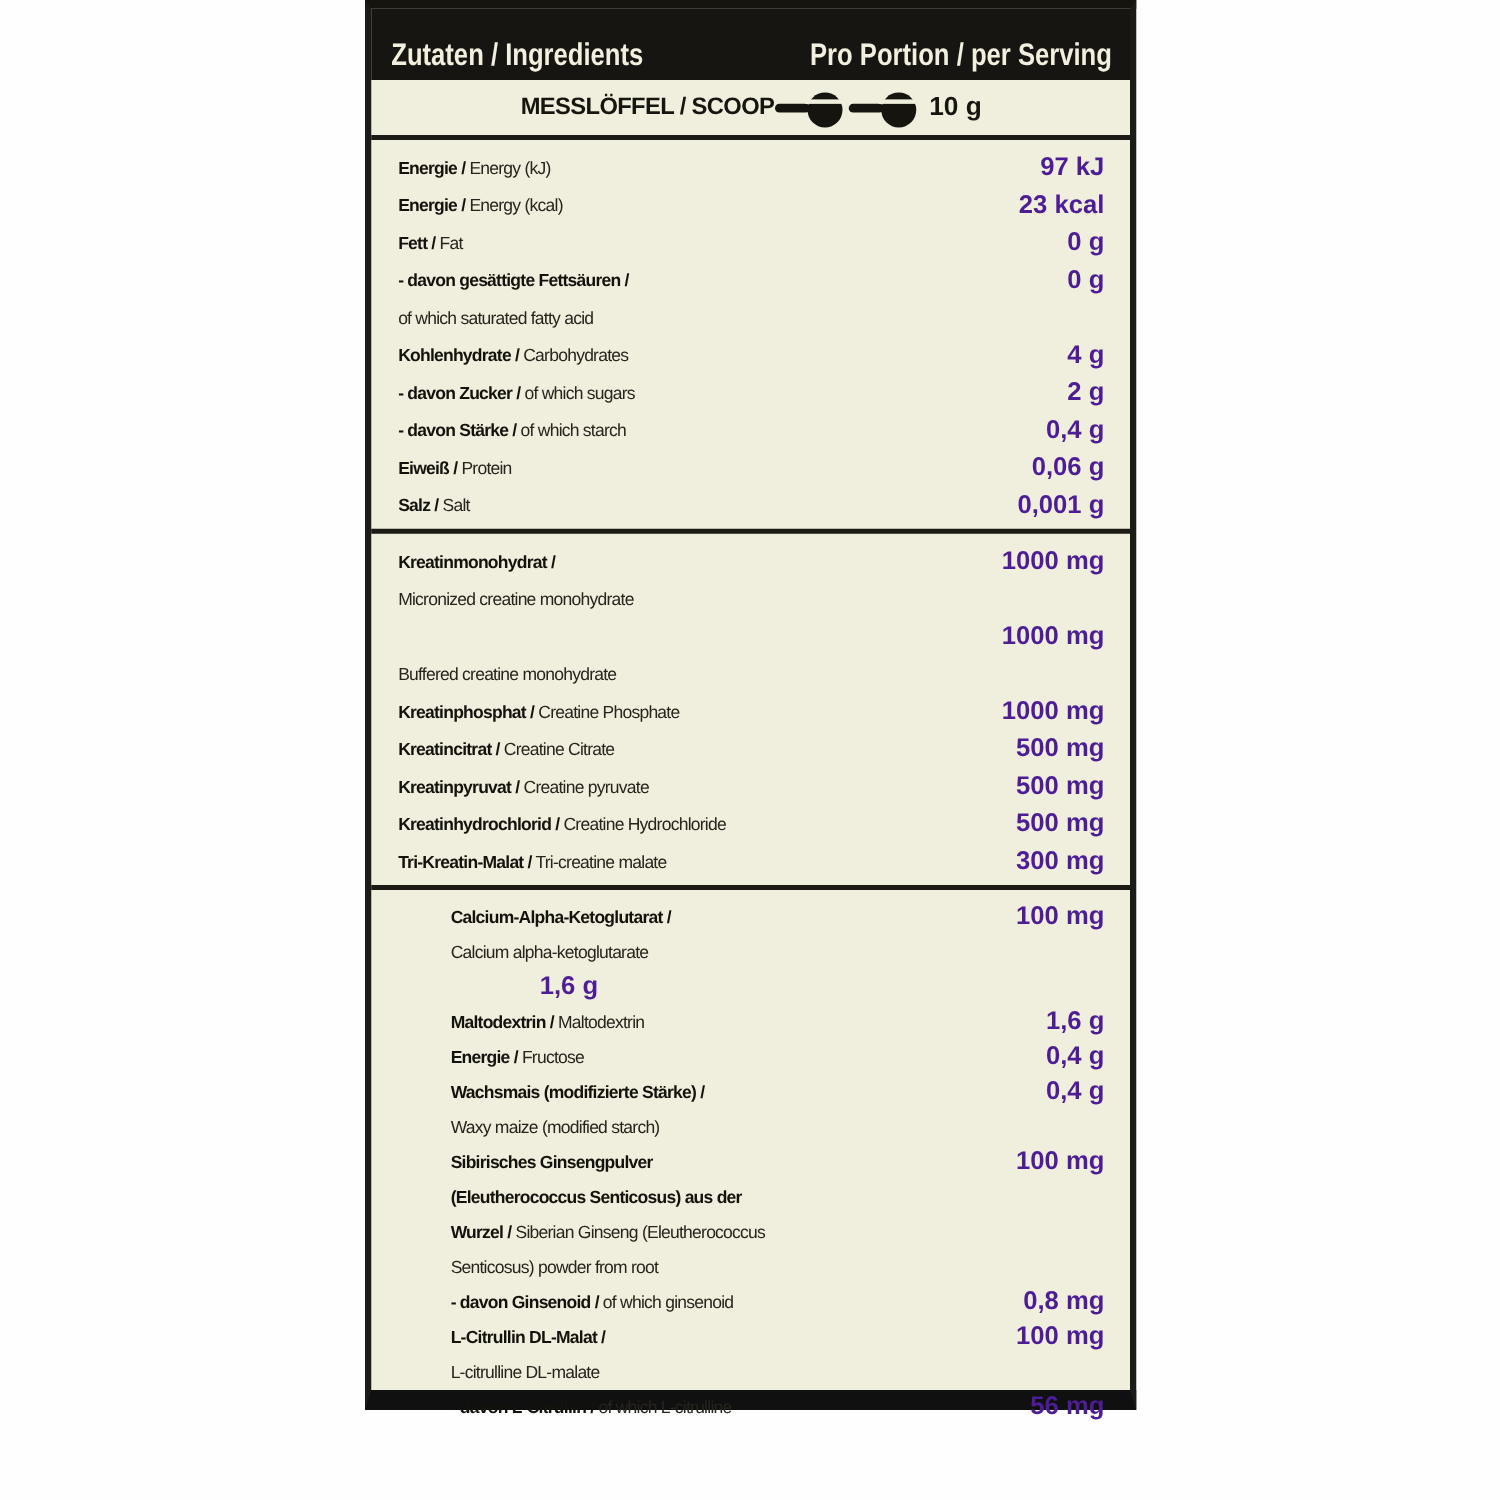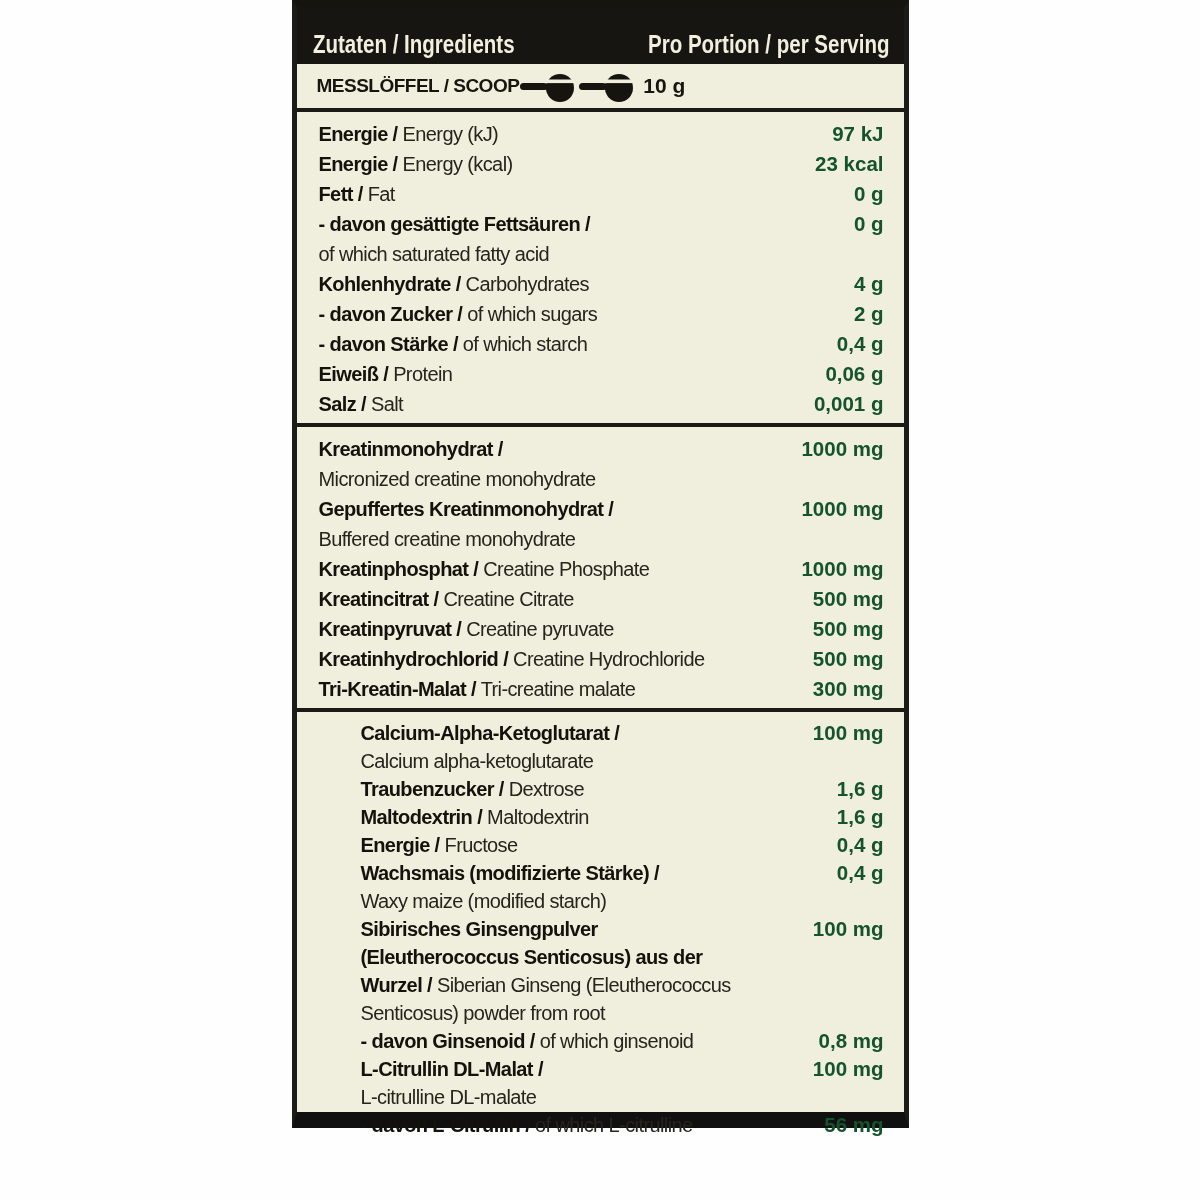--- a/index.html
+++ b/index.html
@@ -33,47 +33,47 @@
   .bar{
     background:#161511;color:#f2efdf;
     height:40px;flex:0 0 40px;
     display:flex;align-items:center;justify-content:space-between;
     padding:17px 14px 0 16px;
     font-weight:bold;font-size:25px;
   }
   .bar .l{transform:scaleX(0.82);transform-origin:left center;white-space:nowrap;}
   .bar .r{transform:scaleX(0.82);transform-origin:right center;white-space:nowrap;}
   .scooprow{
-    display:flex;align-items:center;justify-content:flex-start;
+    display:flex;align-items:center;justify-content:center;
     padding:5px 18px 5px 20px;
     border-bottom:4px solid #1b1a15;
     flex:0 0 auto;
   }
   .scooplabel{font-weight:bold;font-size:19px;letter-spacing:-0.5px;}
   .scoopright{display:flex;align-items:center;gap:1px;font-weight:bold;font-size:21px;}
   .scoopright .g{margin-left:6px;}
   .section{
     padding:7px 20px 4px 22px;
     border-bottom:4px solid #1b1a15;
   }
   .section:last-child{border-bottom:none;flex:1;}
   .row{display:flex;align-items:flex-start;}
   .lbl{
     flex:1;min-width:0;
-    font-size:20px;font-weight:normal;
+    font-size:14px;font-weight:normal;
     color:#26241d;
     white-space:pre;
     letter-spacing:-0.6px;
     line-height:30px;
   }
   .lbl b{color:#14120c;font-weight:bold;}
   .val{
     flex:0 0 118px;text-align:right;
     font-weight:bold;font-size:20.5px;
-    line-height:30px;white-space:nowrap;color:#14532d;
+    line-height:30px;white-space:nowrap;color:#4c1d95;
   }
   .section.tight .lbl,.section.tight .val{line-height:28px;margin-left:42px;}
   .scoop-icon{display:block;}
 </style>
 </head>
 <body>
 
 <div class="page">
   <div class="panel">
 
@@ -143,21 +143,21 @@
             <div class="val">0,001 g</div>
           </div>
         </div>
         <div class="section">
           <div class="row">
             <div class="lbl"><b>Kreatinmonohydrat /</b><span>
 Micronized creatine monohydrate</span></div>
             <div class="val">1000 mg</div>
           </div>
           <div class="row">
-            <div class="lbl"><b>Gepuffertes Kreatinmonohydrat /</b><span>
+            <div class="lbl"><span>
 Buffered creatine monohydrate</span></div>
             <div class="val">1000 mg</div>
           </div>
           <div class="row">
             <div class="lbl"><b>Kreatinphosphat /</b><span> Creatine Phosphate</span></div>
             <div class="val">1000 mg</div>
           </div>
           <div class="row">
             <div class="lbl"><b>Kreatincitrat /</b><span> Creatine Citrate</span></div>
             <div class="val">500 mg</div>
@@ -175,21 +175,20 @@
             <div class="val">300 mg</div>
           </div>
         </div>
         <div class="section tight">
           <div class="row">
             <div class="lbl"><b>Calcium-Alpha-Ketoglutarat /</b><span>
 Calcium alpha-ketoglutarate</span></div>
             <div class="val">100 mg</div>
           </div>
           <div class="row">
-            <div class="lbl"><b>Traubenzucker /</b><span> Dextrose</span></div>
             <div class="val">1,6 g</div>
           </div>
           <div class="row">
             <div class="lbl"><b>Maltodextrin /</b><span> Maltodextrin</span></div>
             <div class="val">1,6 g</div>
           </div>
           <div class="row">
             <div class="lbl"><b>Energie /</b><span> Fructose</span></div>
             <div class="val">0,4 g</div>
           </div>

